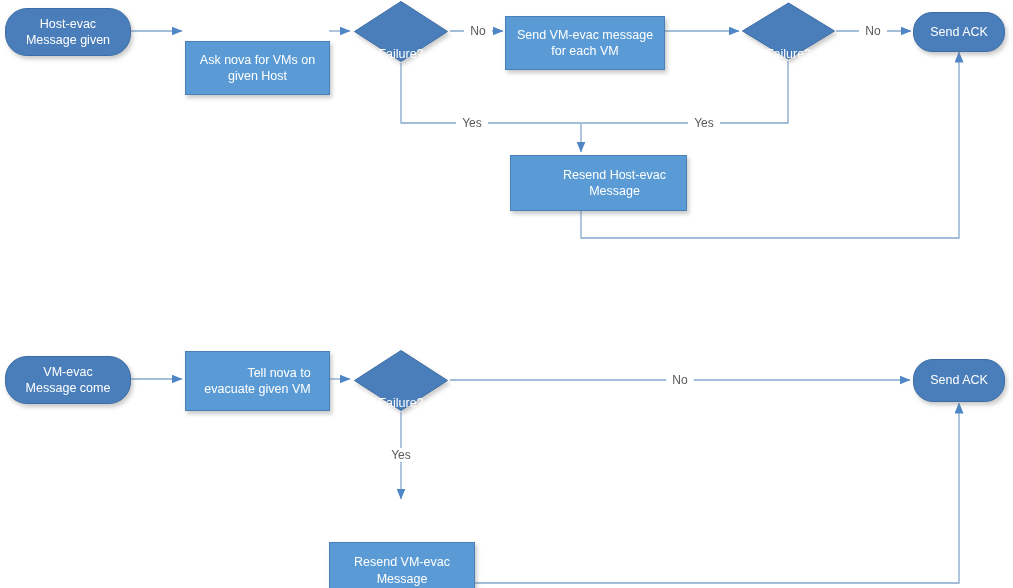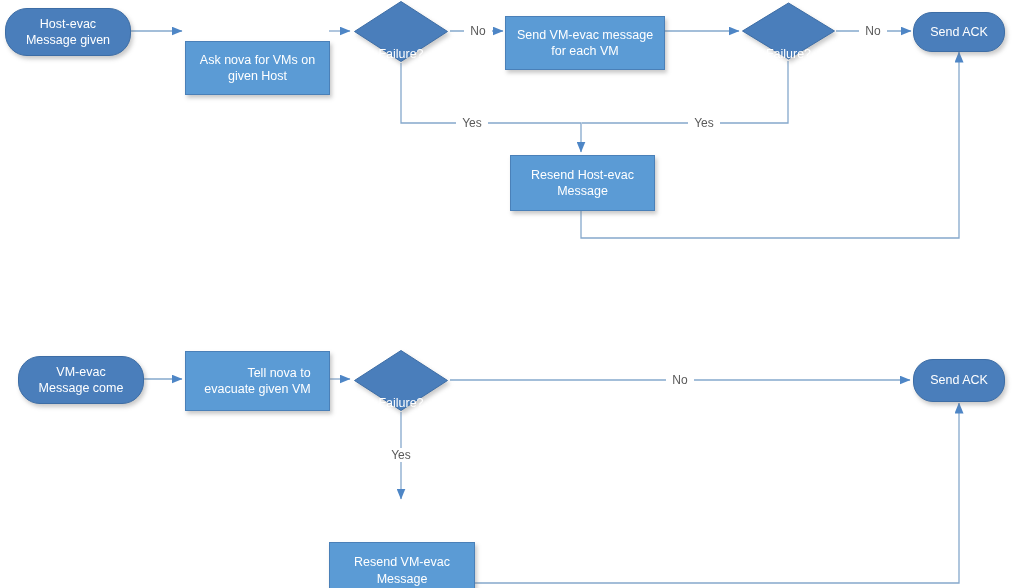--- a/index.html
+++ b/index.html
@@ -132,26 +132,26 @@
     <svg width="95" height="58">
       <polygon points="47.5,1 93.5,29 47.5,57 1.5,29"></polygon>
     </svg>
     <span class="dlabel">Failure?</span>
   </div>
 
   <div class="node terminator" style="left:913px; top:12px; width:90px; height:38px; border-radius:19px;">
     <span>Send ACK</span>
   </div>
 
-  <div class="node rect" style="left:510px; top:155px; width:143px; height:54px;">
+  <div class="node rect" style="left:510px; top:155px; width:143px; height:54px;padding-left:32px;">
     <span>Resend Host-evac
 Message</span>
   </div>
 
-  <div class="node terminator" style="left:18px; top:356px; width:124px; height:46px; border-radius:22px;">
+  <div class="node terminator" style="left:5px; top:356px; width:124px; height:46px; border-radius:22px;">
     <span>VM-evac
 Message come</span>
   </div>
 
   <div class="node rect" style="left:185px; top:351px; width:143px; height:58px;text-align:right;">
     <span>Tell nova to
 evacuate given VM</span>
   </div>
 
   <div class="node diamond" style="left:353px; top:349px; width:96px; height:63px;">

